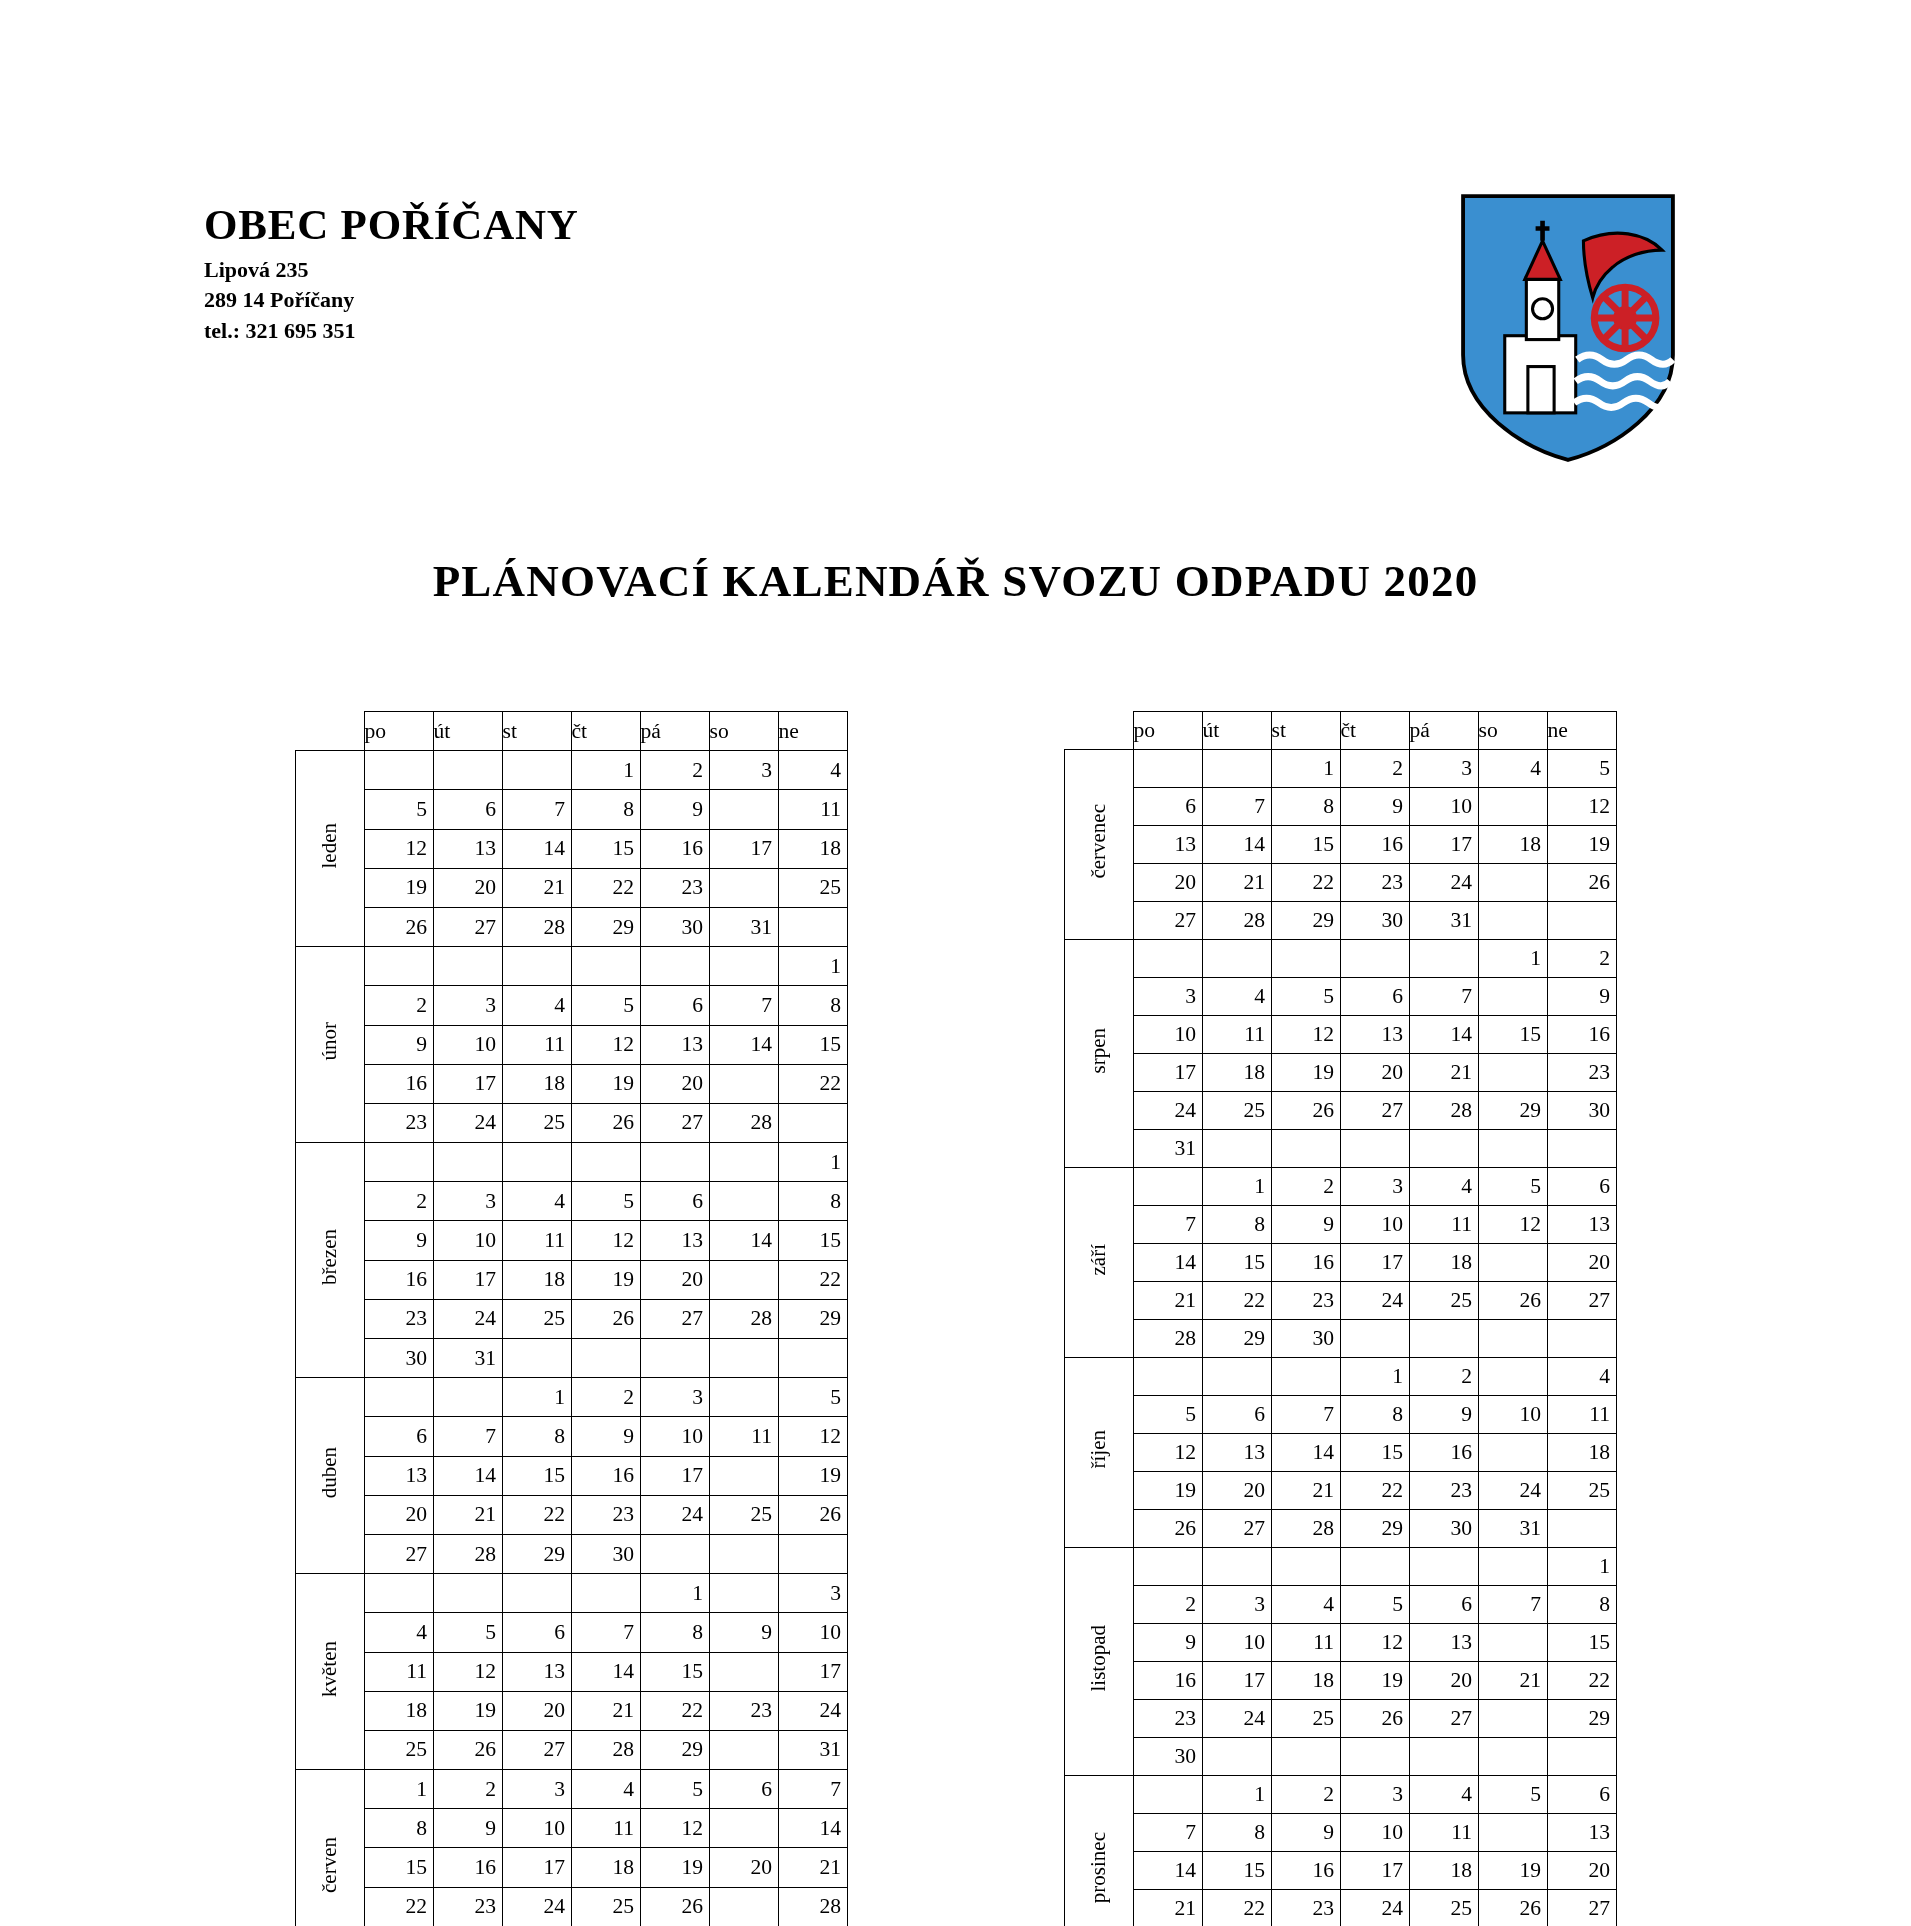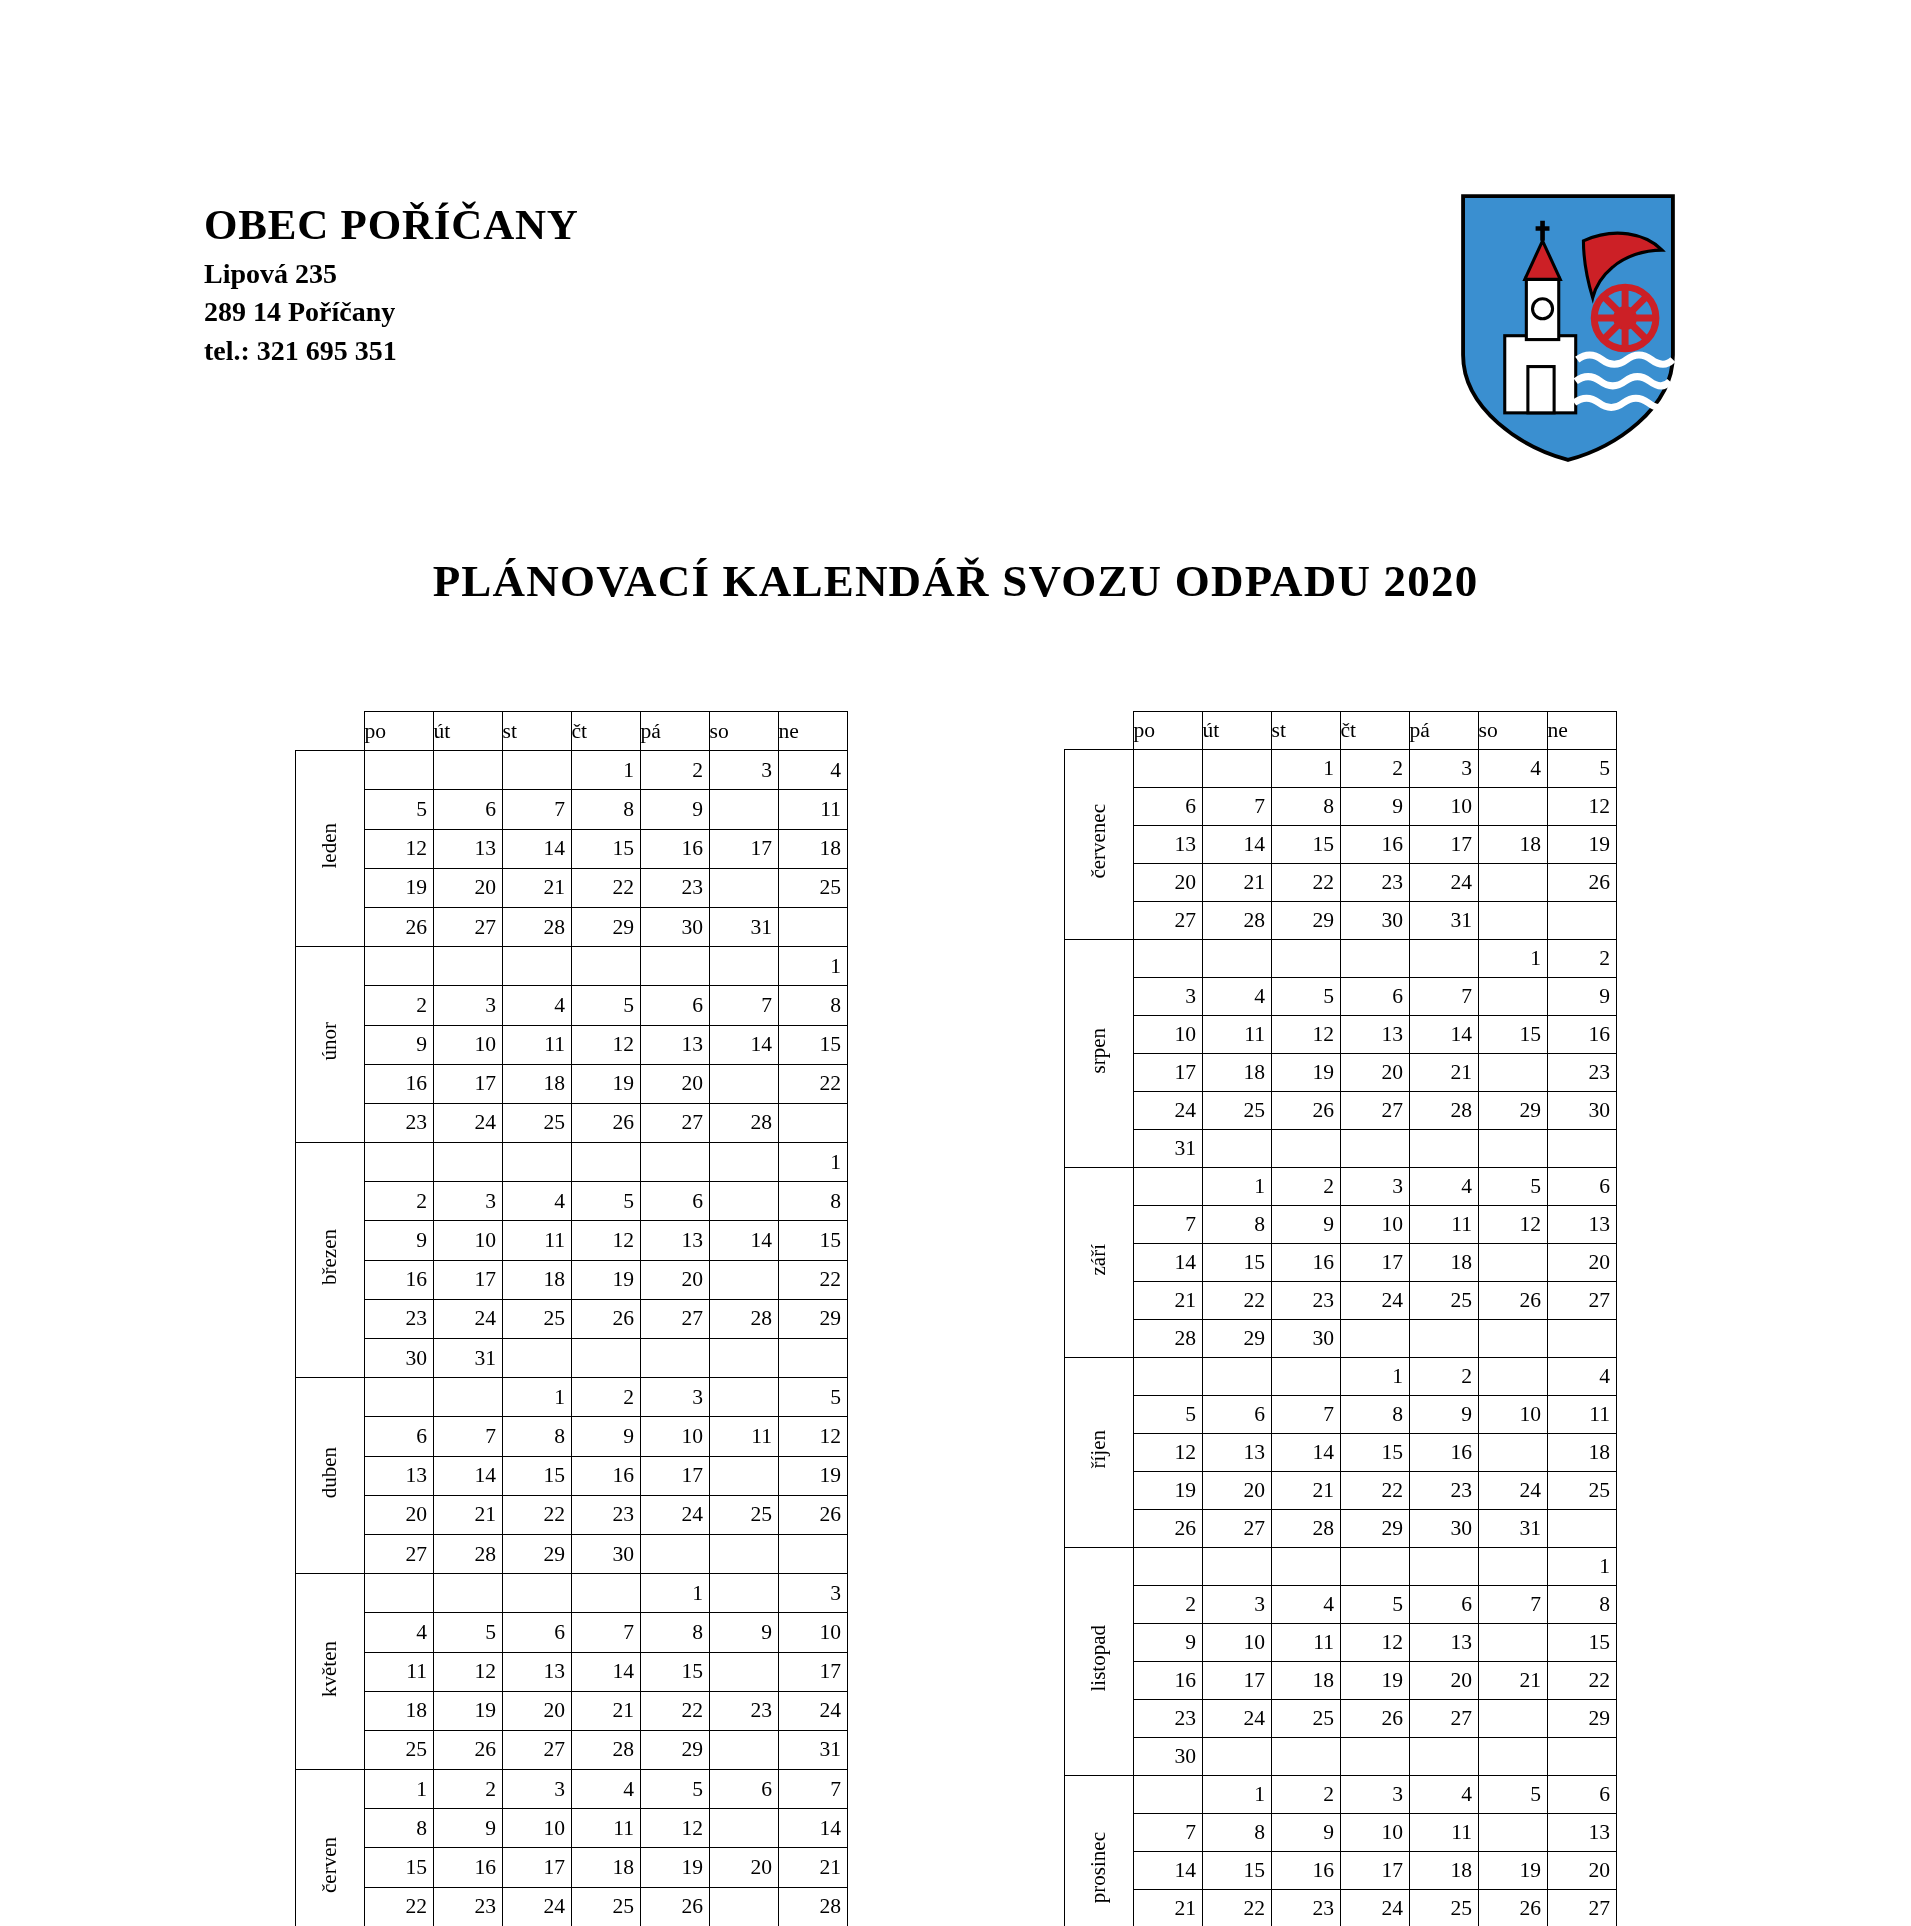--- a/index.html
+++ b/index.html
@@ -27,21 +27,21 @@
     width: 1002px;
   }
   .org-name {
     font-size: 43px;
     font-weight: bold;
     letter-spacing: 0.8px;
     line-height: 1.15;
     margin-bottom: 5.4px;
   }
   .org-line {
-    font-size: 28px;
+    font-size: 22px;
     font-weight: bold;
     line-height: 1.38;
   }
 
   .crest {
     position: absolute;
     left: 1460px;
     top: 193px;
     width: 216px;
     height: 270px;

